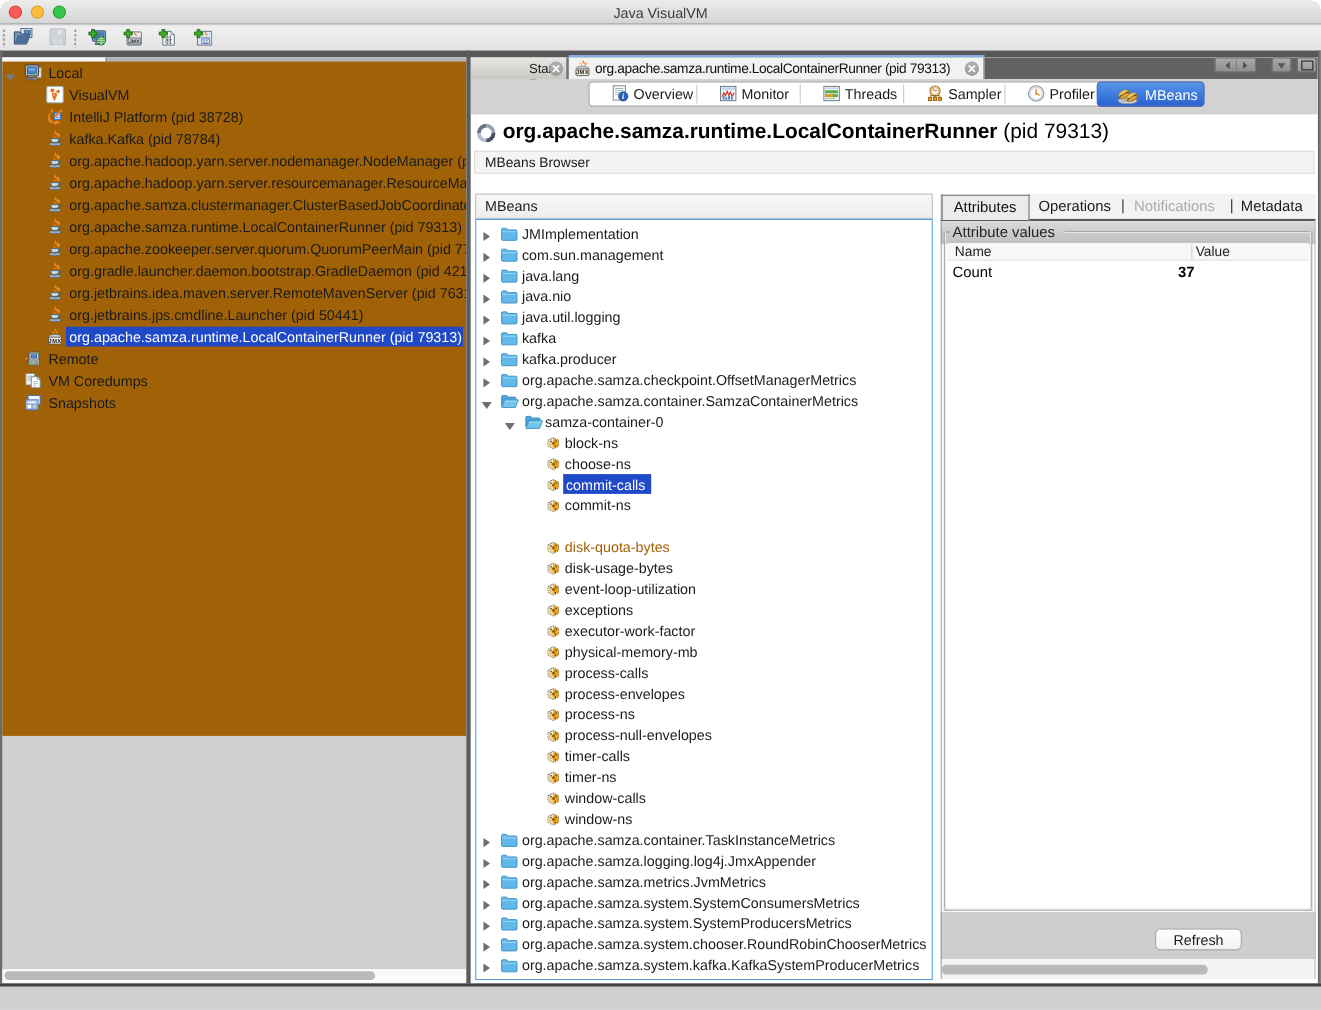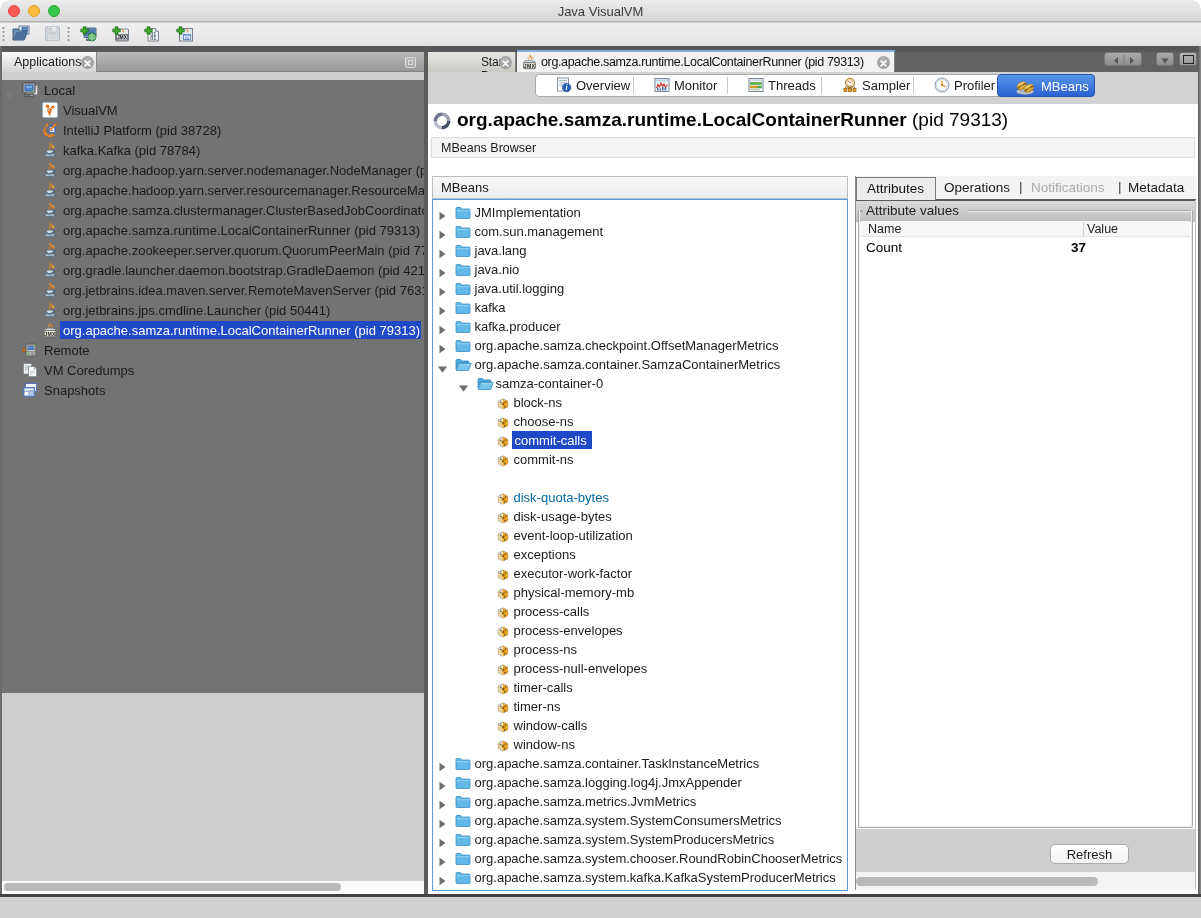--- a/index.html
+++ b/index.html
@@ -85,21 +85,21 @@
     </div>
     <div style="position:absolute;left:78.5px;top:3.5px;width:13px;height:13px;border-radius:50%;background:radial-gradient(circle at 50% 38%, #b9b9b9, #909090);">
 <svg width="13" height="13" viewBox="0 0 13 13">
           <path d="M4 4 L9 9 M9 4 L4 9" stroke="#fff" stroke-width="1.6" stroke-linecap="round"></path>
         </svg></div>
     <div class="abs" style="left:403px;top:5px;width:11px;height:11px;border:1px solid #dcdcdc;border-radius:2px;background:rgba(255,255,255,0.12);">
       <div class="abs" style="left:2px;top:2px;width:5px;height:5px;border:1px solid #dcdcdc;"></div>
     </div>
   </div>
 
-  <div class="abs" style="left:0;top:28px;width:422px;height:613px;background:#737373;overflow:hidden;">
+  <div class="abs" style="left:0;top:4px;width:422px;height:613px;background:#a16207;overflow:hidden;">
     <div class="abs" style="left:-2px;top:-72px;width:424px;height:918px;">
       <div style="position:absolute;left:0;top:72px;width:424px;height:20px;">
           <div style="position:absolute;left:4px;top:6px;"><svg width="11" height="10" viewBox="0 0 11 10">
               <path d="M0.9 2.5 L10.1 2.5 L5.5 8.8 Z" fill="#7b7b7b"></path>
             </svg></div>
           <div style="position:absolute;left:22px;top:2px;"><svg width="17" height="16" viewBox="0 0 17 16">
 <rect x="10.5" y="3.5" width="5" height="9" fill="#e8e8e8" stroke="#8a8a8a" stroke-width="0.7"></rect>
 <line x1="11.5" y1="5.5" x2="14.5" y2="5.5" stroke="#b0b0b0" stroke-width="0.7"></line>
 <line x1="11.5" y1="7" x2="14.5" y2="7" stroke="#b0b0b0" stroke-width="0.7"></line>
 <rect x="1" y="1" width="12" height="10" rx="0.8" fill="#b8b8b8" stroke="#4a4a4a" stroke-width="1"></rect>
@@ -622,21 +622,21 @@
         <div style="position:absolute;left:65px;top:3.5px;"><svg width="12" height="12" viewBox="0 0 12 12">
 <path d="M1.3 3.3 L6 1 L10.7 3.3 L10.7 8.7 L6 11 L1.3 8.7 Z" fill="#f6eed6" stroke="#222" stroke-width="0.8" stroke-dasharray="1.3,1"></path>
 <path d="M6 1 L10.7 3.3 L10.7 8.7 L6 11 Z" fill="#f2a41c"></path>
 <path d="M1.3 3.3 L6 5.3 L6 11 L1.3 8.7 Z" fill="#e8d098"></path>
 <circle cx="6.2" cy="6" r="1.6" fill="#b08018"></circle>
 <circle cx="6.2" cy="6" r="0.8" fill="#6a4a08"></circle>
 <circle cx="3.9" cy="4.2" r="0.75" fill="#3a3a3a"></circle>
 <circle cx="8.5" cy="4" r="0.75" fill="#3a3a3a"></circle>
 <circle cx="7.9" cy="8.7" r="0.75" fill="#3a3a3a"></circle>
 </svg></div>
-        <div style="position:absolute;left:82px;top:2px;font-size:13px;color:#0369a1;white-space:nowrap;">disk-quota-bytes</div>
+        <div style="position:absolute;left:82px;top:2px;font-size:13px;color:#a16207;white-space:nowrap;">disk-quota-bytes</div>
       </div>
 <div style="position:absolute;left:432px;top:507px;width:414px;height:19px;">
         <div style="position:absolute;left:65px;top:3.5px;"><svg width="12" height="12" viewBox="0 0 12 12">
 <path d="M1.3 3.3 L6 1 L10.7 3.3 L10.7 8.7 L6 11 L1.3 8.7 Z" fill="#f6eed6" stroke="#222" stroke-width="0.8" stroke-dasharray="1.3,1"></path>
 <path d="M6 1 L10.7 3.3 L10.7 8.7 L6 11 Z" fill="#f2a41c"></path>
 <path d="M1.3 3.3 L6 5.3 L6 11 L1.3 8.7 Z" fill="#e8d098"></path>
 <circle cx="6.2" cy="6" r="1.6" fill="#b08018"></circle>
 <circle cx="6.2" cy="6" r="0.8" fill="#6a4a08"></circle>
 <circle cx="3.9" cy="4.2" r="0.75" fill="#3a3a3a"></circle>
 <circle cx="8.5" cy="4" r="0.75" fill="#3a3a3a"></circle>

